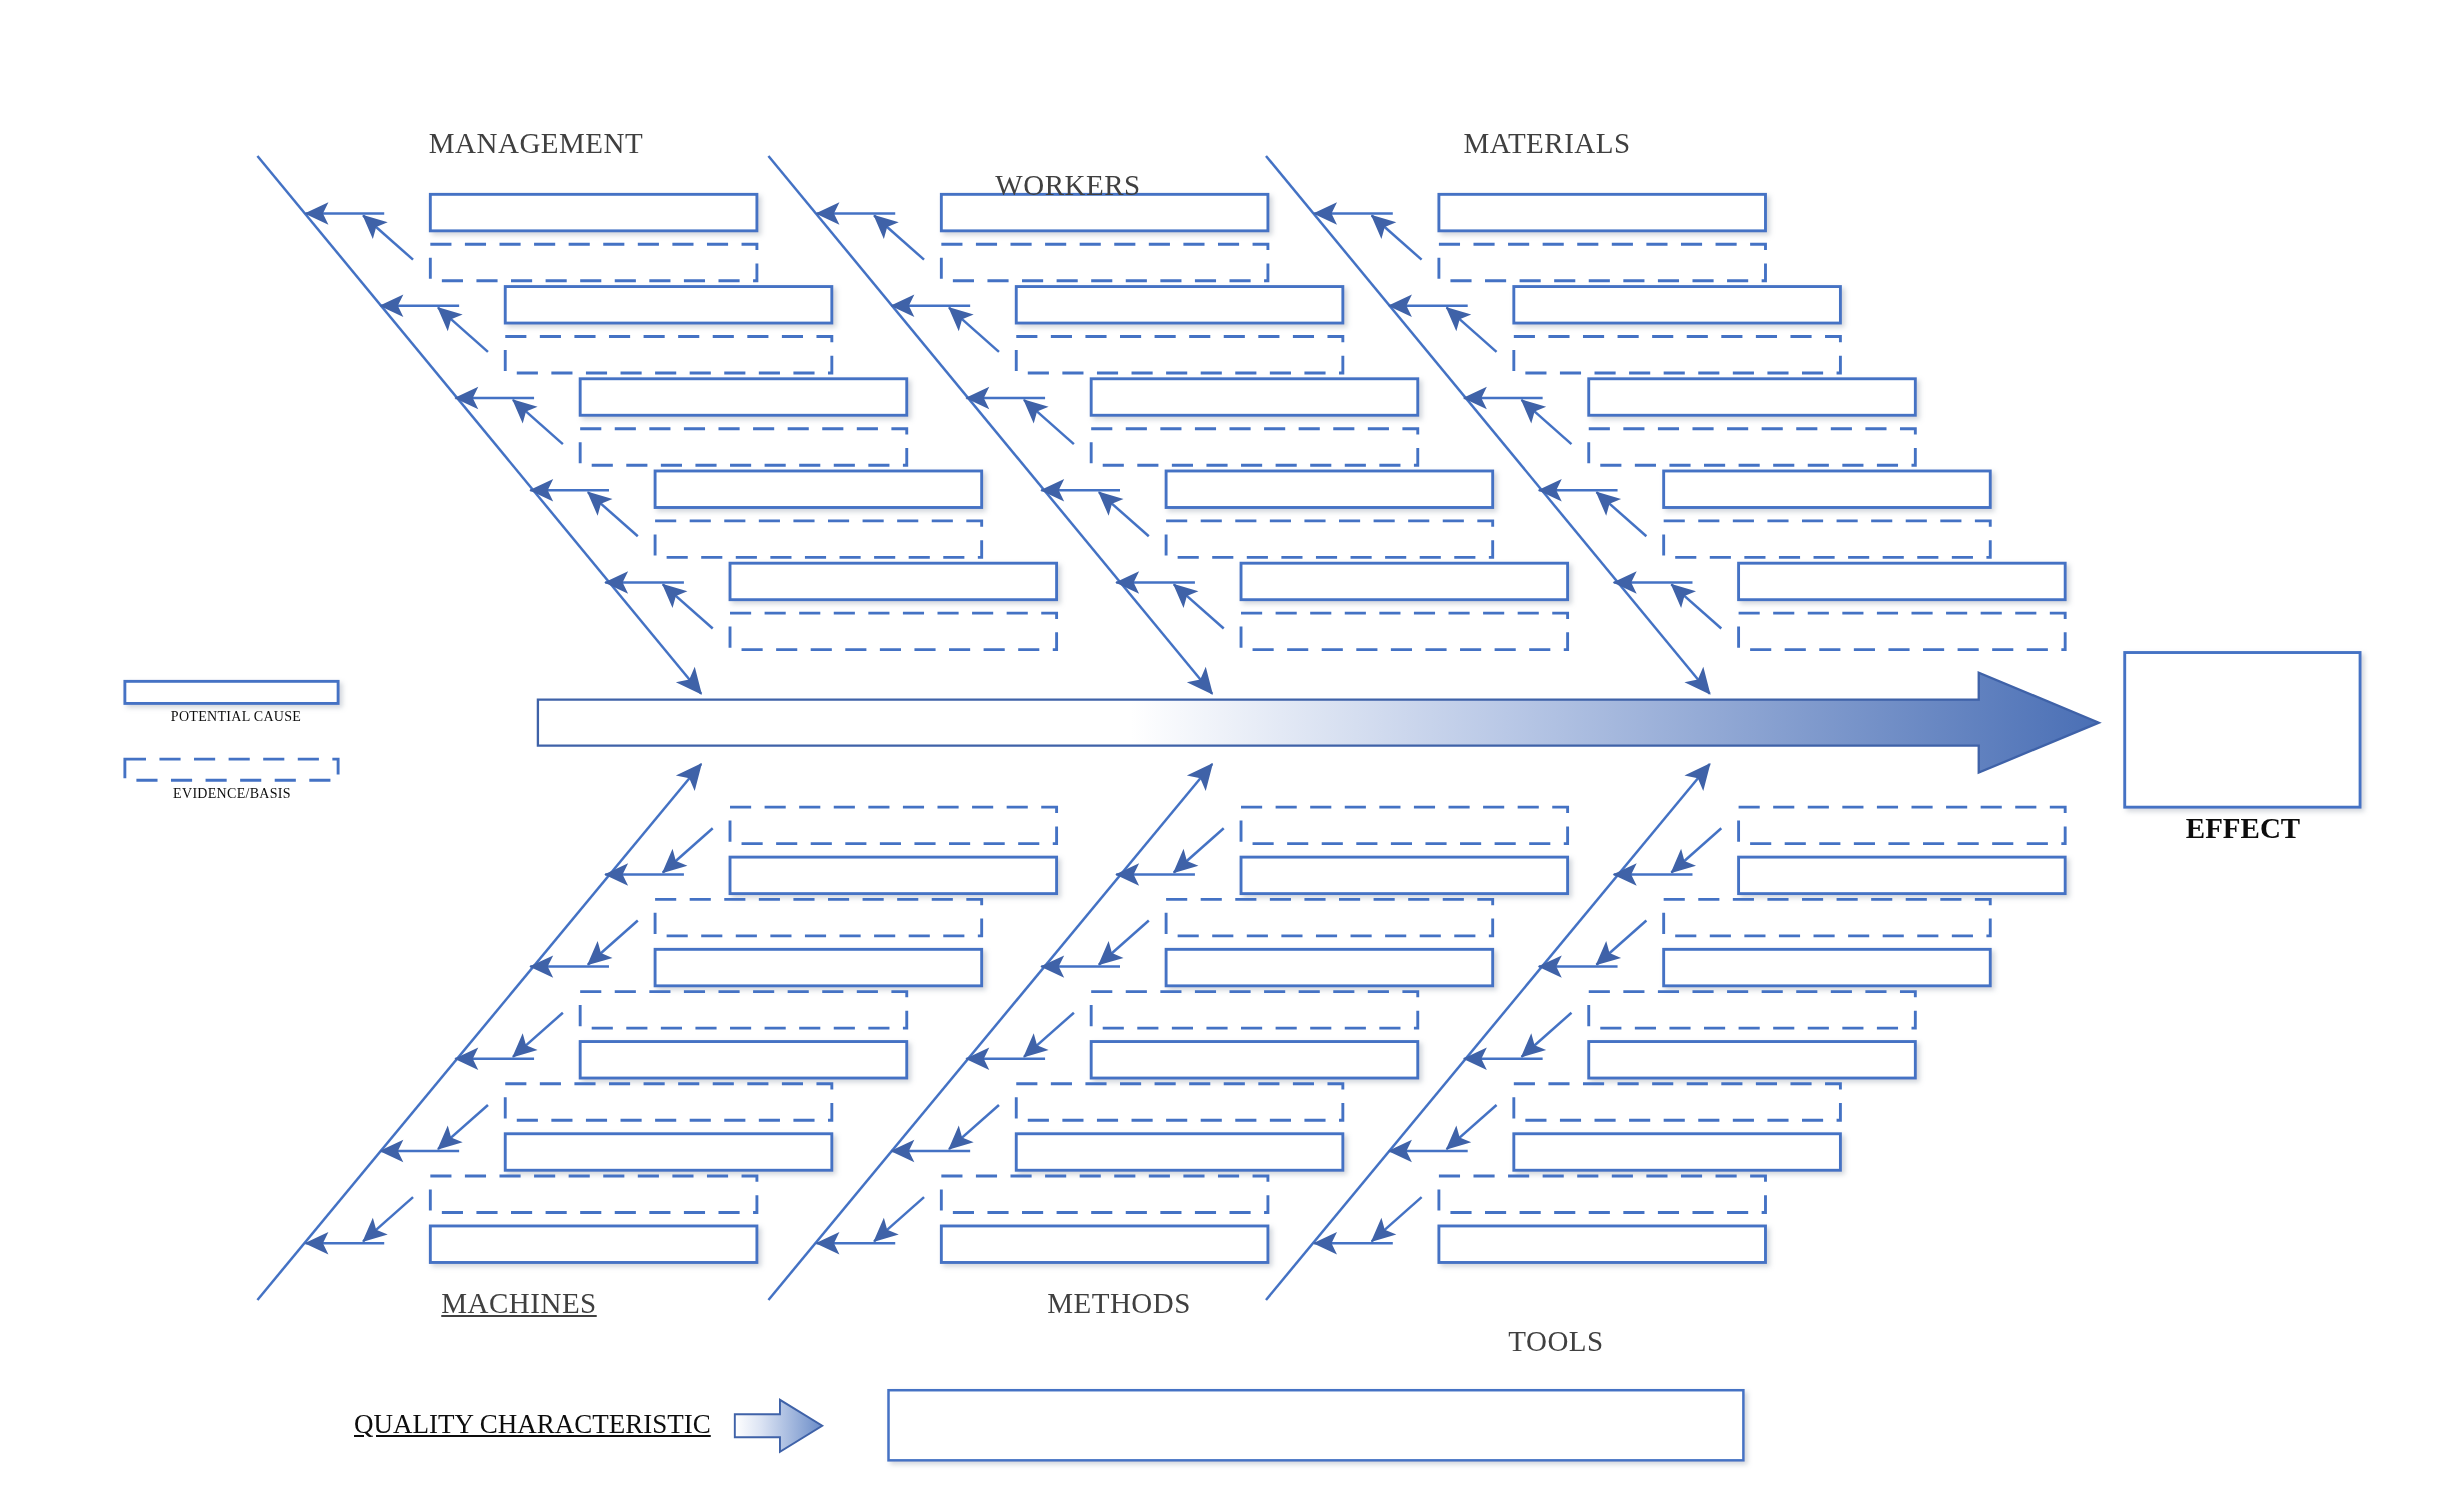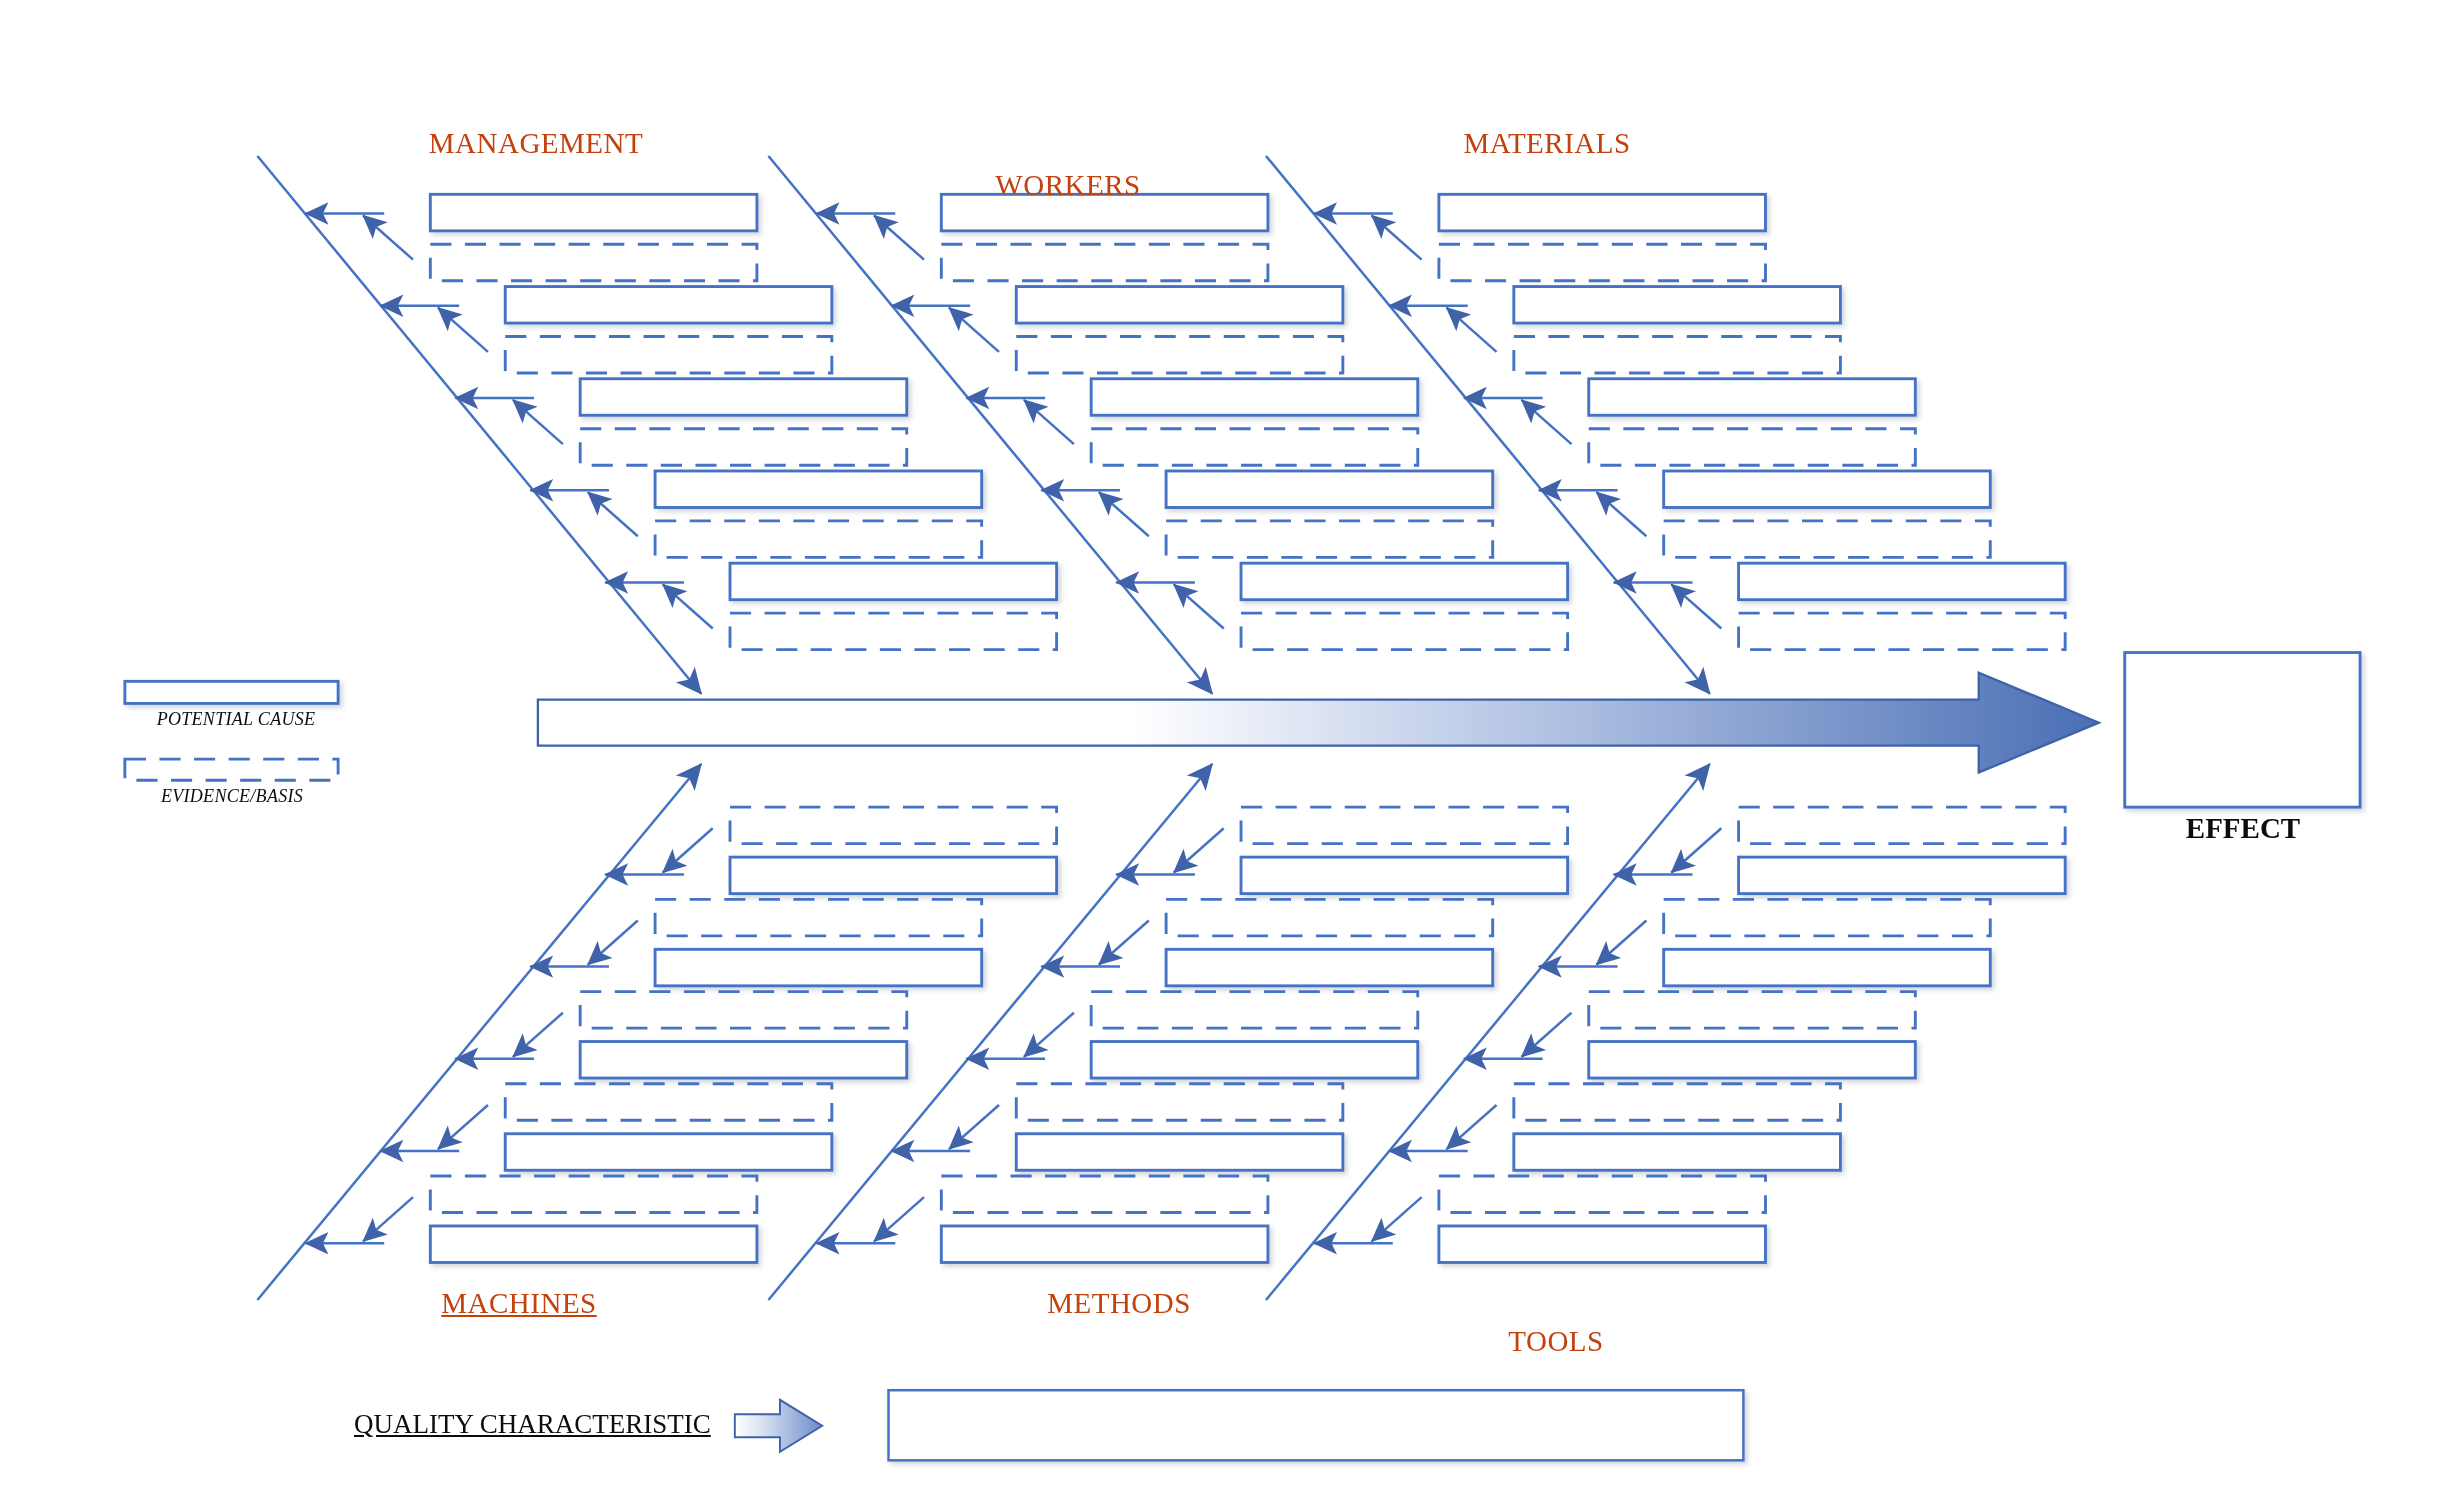--- a/index.html
+++ b/index.html
@@ -1,26 +1,26 @@
 <!DOCTYPE html>
 <html><head>
 <meta charset="utf-8">
 <style>
   html,body{margin:0;padding:0;background:#ffffff;}
   body{width:2459px;height:1501px;position:relative;overflow:hidden;
        font-family:"Liberation Serif","DejaVu Serif",serif;}
   #stage{position:absolute;inset:0;width:2459px;height:1501px;}
   #svgroot{position:absolute;left:0;top:0;width:2459px;height:1501px;}
 
-  .cat-label{position:absolute;color:#c2410c;font-size:29px;letter-spacing:0.5px;
+  .cat-label{position:absolute;color:#404040;font-size:29px;letter-spacing:0.5px;
              white-space:nowrap;transform:translateX(-50%);}
   .effect-label{position:absolute;color:#0d0d0d;font-size:29px;white-space:nowrap;
                 transform:translateX(-50%);font-weight:bold;}
-  .legend-label{position:absolute;color:#0d0d0d;font-size:18px;white-space:nowrap;
-                transform:translateX(-50%);letter-spacing:0.3px;font-style:italic;}
+  .legend-label{position:absolute;color:#0d0d0d;font-size:14px;white-space:nowrap;
+                transform:translateX(-50%);letter-spacing:0.3px;}
   .qc-label{position:absolute;color:#0d0d0d;font-size:27px;white-space:nowrap;}
 </style>
 </head>
 <body>
 
 <div id="stage">
 
   <svg id="svgroot" viewBox="0 0 2560 1562">
     <defs>
       <linearGradient id="spineGrad" x1="0" y1="0" x2="1" y2="0">

